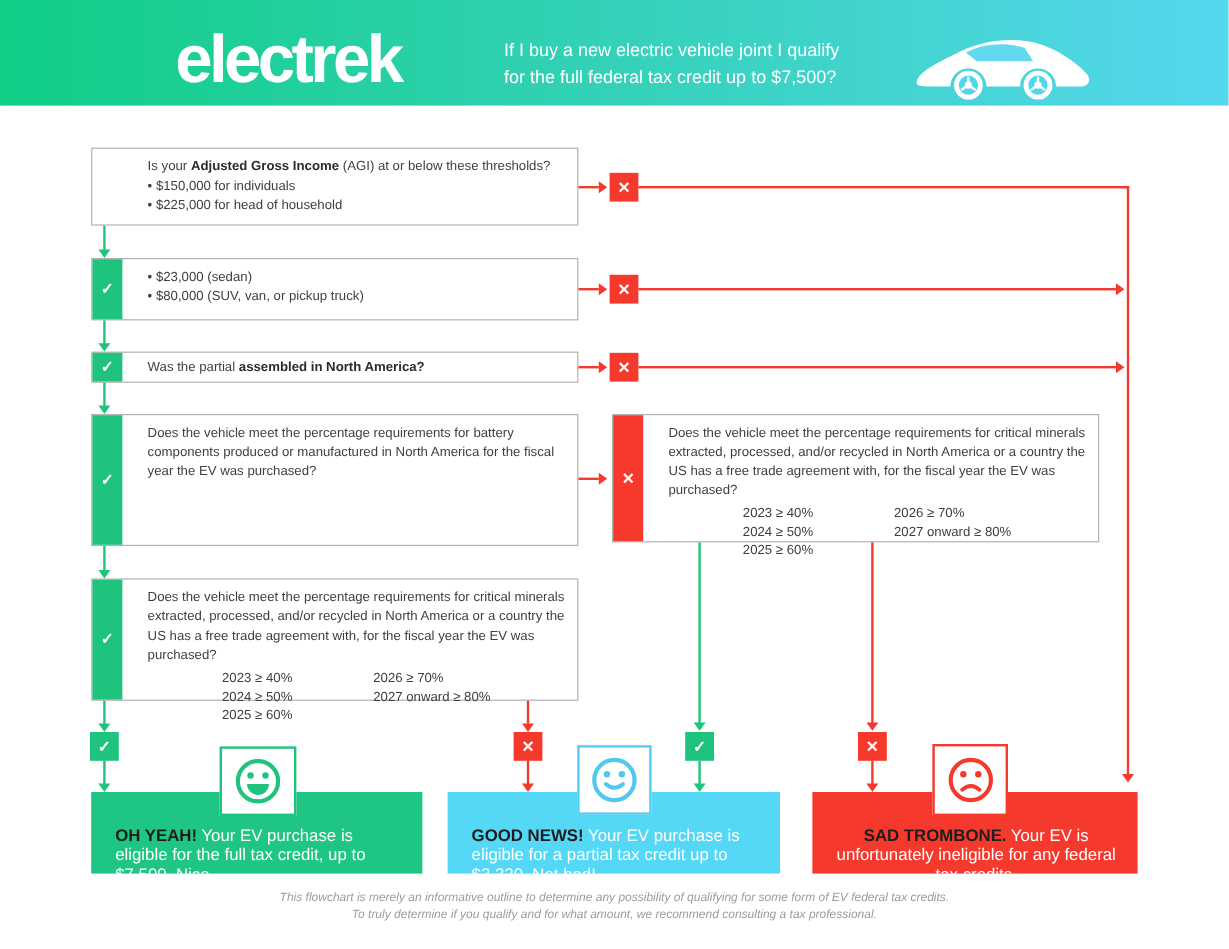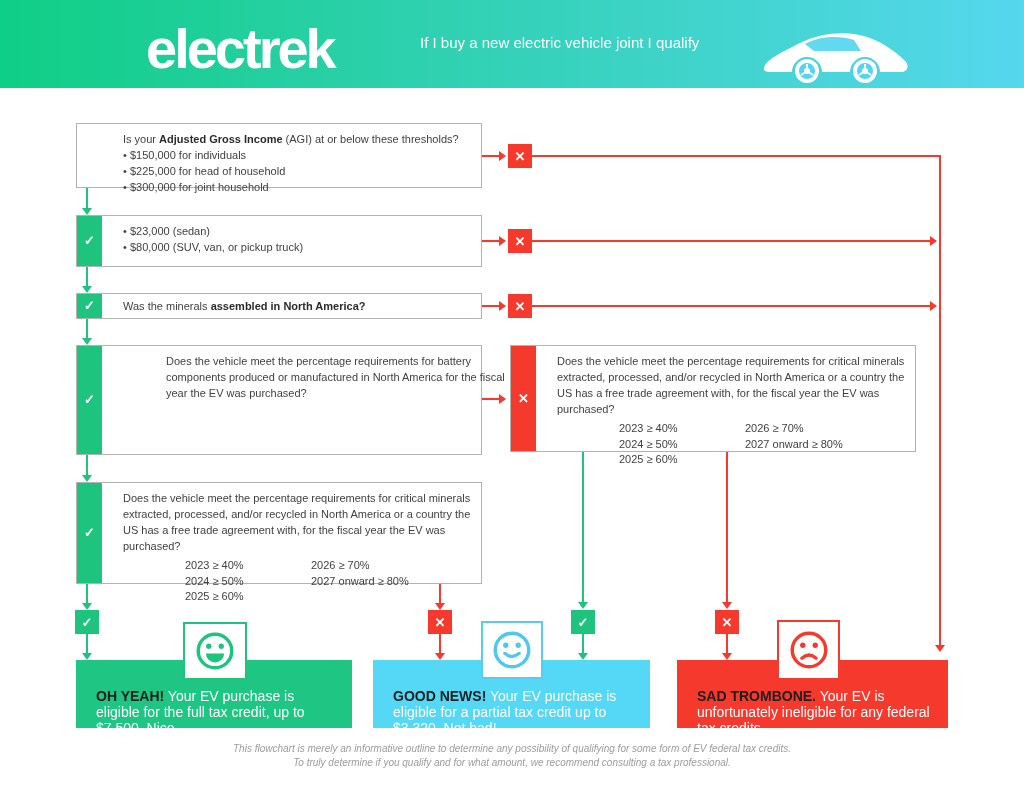--- a/index.html
+++ b/index.html
@@ -38,39 +38,40 @@
   .mini{position:absolute;width:24px;height:24px;display:flex;align-items:center;
         justify-content:center;color:#ffffff;font-size:13px;font-weight:bold;}
   .mini.green{background:#1ec47e;}
   .mini.red{background:#f5392c;}
   
   .outcome{position:absolute;height:68px;box-sizing:border-box;padding:28px 18px 0 20px;
            font-size:14px;line-height:16px;color:#ffffff;}
   .outcome b{color:#1d1d1d;}
   .outcome.green{background:#1ec583;}
   .outcome.cyan{background:#55d8f5;}
-  .outcome.redbg{background:#f5392c;}
+  .outcome.redbg{background:#f5392c;text-align:center;}
   .card{position:absolute;background:#ffffff;z-index:3;display:flex;align-items:center;
         justify-content:center;box-sizing:border-box;}
   .card.green{border:2px solid #1ec47e;}
   .card.cyan{border:2px solid #56ccf2;}
   .card.red{border:2px solid #f5392c;}
   
   .footer{position:absolute;left:0;width:1024px;text-align:center;font-style:italic;
           font-size:10px;line-height:14px;color:#9c9c9c;}
 </style>
 </head>
 <body>
 
 <div class="stage">
 
   <div class="header">
     <div class="logo">electrek</div>
     <div class="headline">
       <div>If I buy a new electric vehicle joint I qualify</div>
+      <div>for the full federal tax credit up to $7,500?</div>
     </div>
     <svg class="car" width="156" height="60" viewBox="0 0 156 60">
       <path fill="#ffffff" d="M6,42 C8,34 20,28 42,17 C66,5 94,5 112,12 C128,18 142,29 148,36 C151,40 150,45 144,46 L122,46 A15,15 0 0 0 92,46 L64,46 A15,15 0 0 0 34,46 L14,46 C8,46 5,45 6,42 Z"></path>
       <path fill="#52d5ee" d="M47,18 C60,10 82,9 96,14 L103,25 L56,25 Z" opacity="0.9"></path>
       <circle cx="49" cy="45" r="12" fill="#ffffff"></circle>
       <circle cx="49" cy="45" r="8" fill="#52d5ee"></circle>
       <circle cx="49" cy="45" r="3" fill="#ffffff"></circle>
       <g stroke="#ffffff" stroke-width="2">
         <line x1="49" y1="45" x2="49" y2="38"></line>
           <line x1="49" y1="45" x2="55" y2="49"></line>
@@ -85,43 +86,42 @@
           <line x1="107" y1="45" x2="101" y2="49"></line>
       </g>
     </svg>
   </div>
 
   <div class="qbox" style="left:76px;top:123px;width:406px;height:65px;">
     <div class="qpad">
       <div><span>Is your </span><b>Adjusted Gross Income</b><span> (AGI) at or below these thresholds?</span></div>
       <div>• $150,000 for individuals</div>
       <div>• $225,000 for head of household</div>
-      <div>• $300,000 for joint household</div>
     </div>
   </div>
 
   <div class="qbox" style="left:76px;top:215px;width:406px;height:52px;">
     <div class="tab green">✓</div>
     <div class="qpad">
       <div>• $23,000 (sedan)</div>
       <div>• $80,000 (SUV, van, or pickup truck)</div>
     </div>
   </div>
 
   <div class="qbox" style="left:76px;top:293px;width:406px;height:26px;">
     <div class="tab green">✓</div>
     <div class="qpad" style="padding-top:4px;">
-      <div><span>Was the minerals </span><b>assembled in North America?</b></div>
+      <div><span>Was the partial </span><b>assembled in North America?</b></div>
     </div>
   </div>
 
   <div class="qbox" style="left:76px;top:345px;width:406px;height:110px;">
     <div class="tab green">✓</div>
     <div class="qpad">
-      <div style="width:356px;margin-left:43px;">Does the vehicle meet the percentage requirements for battery components produced or manufactured in North America for the fiscal year the EV was purchased?</div>
+      <div style="width:356px;">Does the vehicle meet the percentage requirements for battery components produced or manufactured in North America for the fiscal year the EV was purchased?</div>
     </div>
   </div>
 
   <div class="qbox" style="left:510px;top:345px;width:406px;height:107px;">
     <div class="tab red">✕</div>
     <div class="qpad">
       <div style="width:356px;">Does the vehicle meet the percentage requirements for critical minerals extracted, processed, and/or recycled in North America or a country the US has a free trade agreement with, for the fiscal year the EV was purchased?</div>
       <div class="ptable">
         <div class="prow">
             <span class="c1">2023 ≥ 40%</span>

